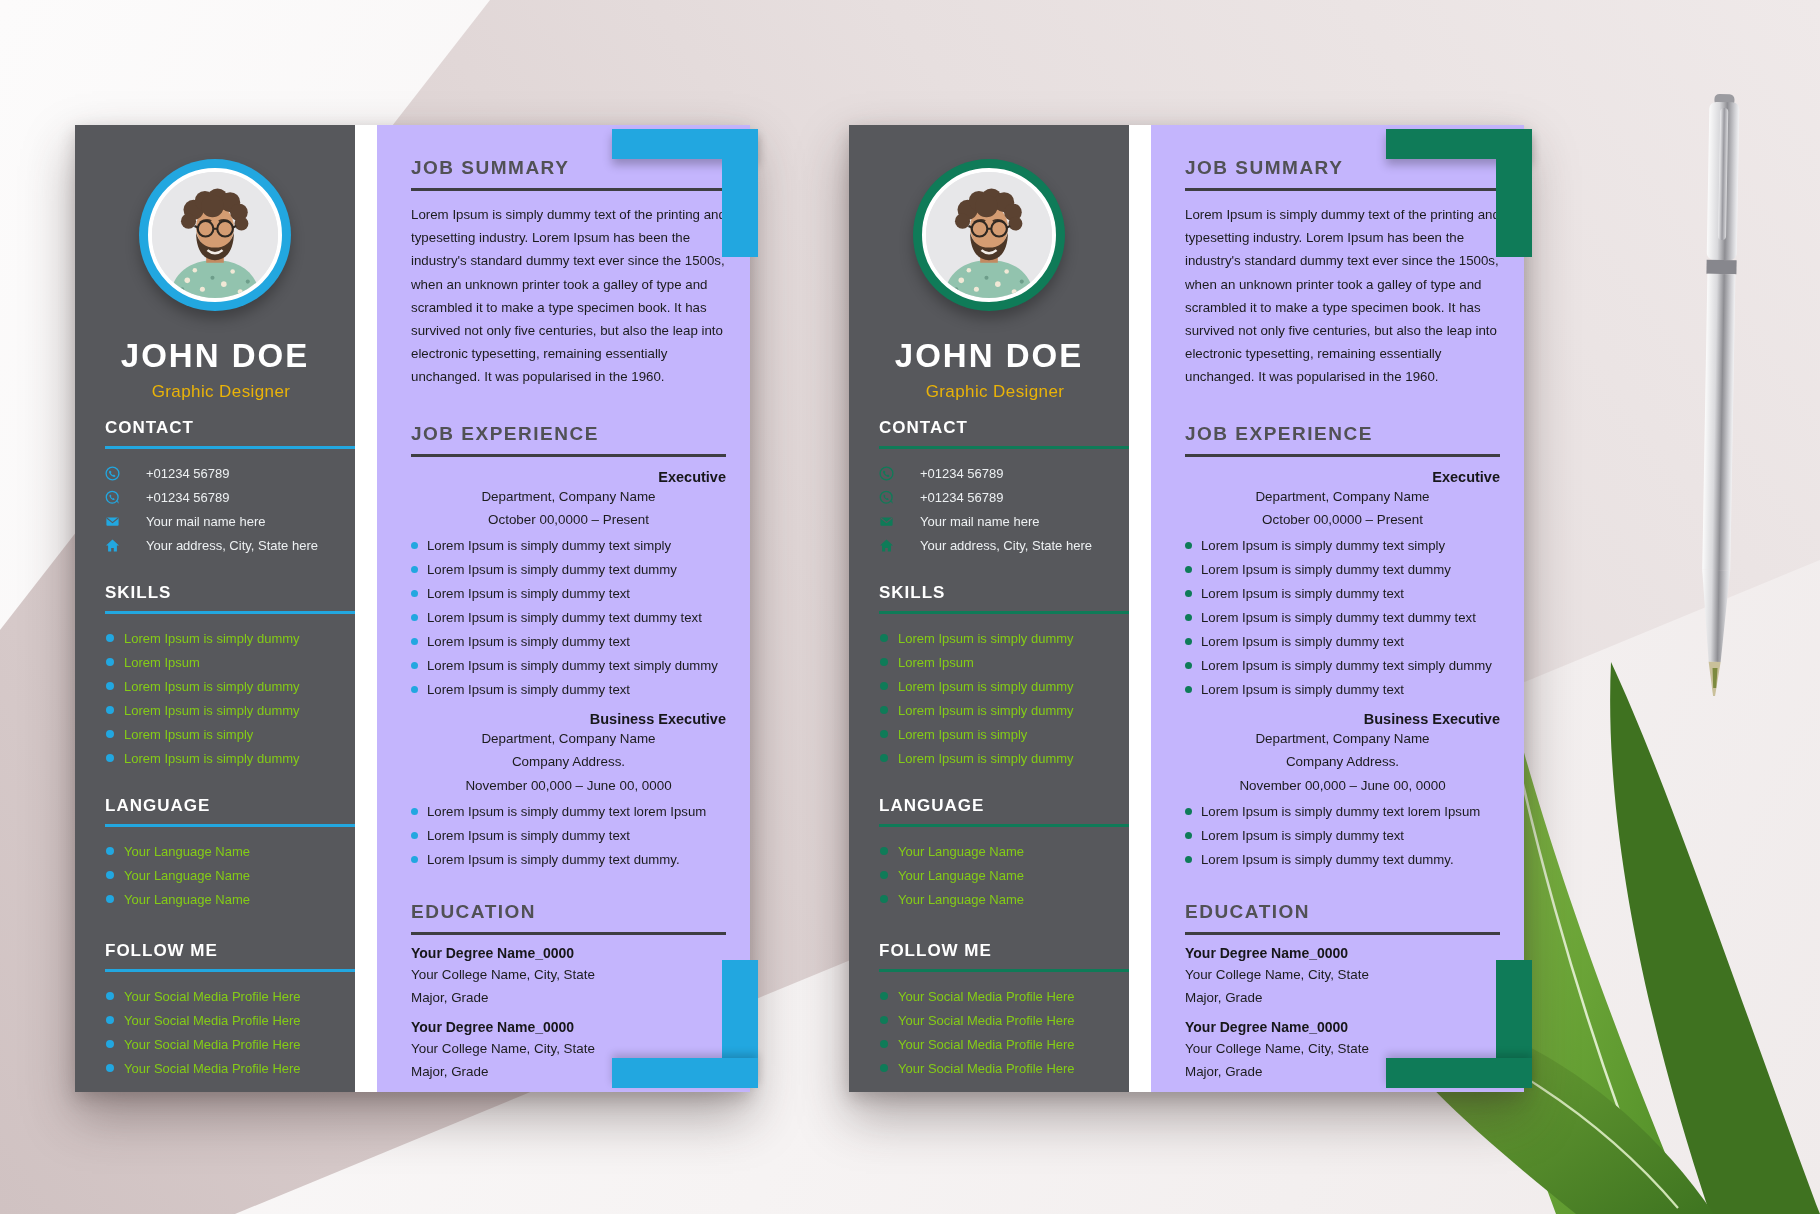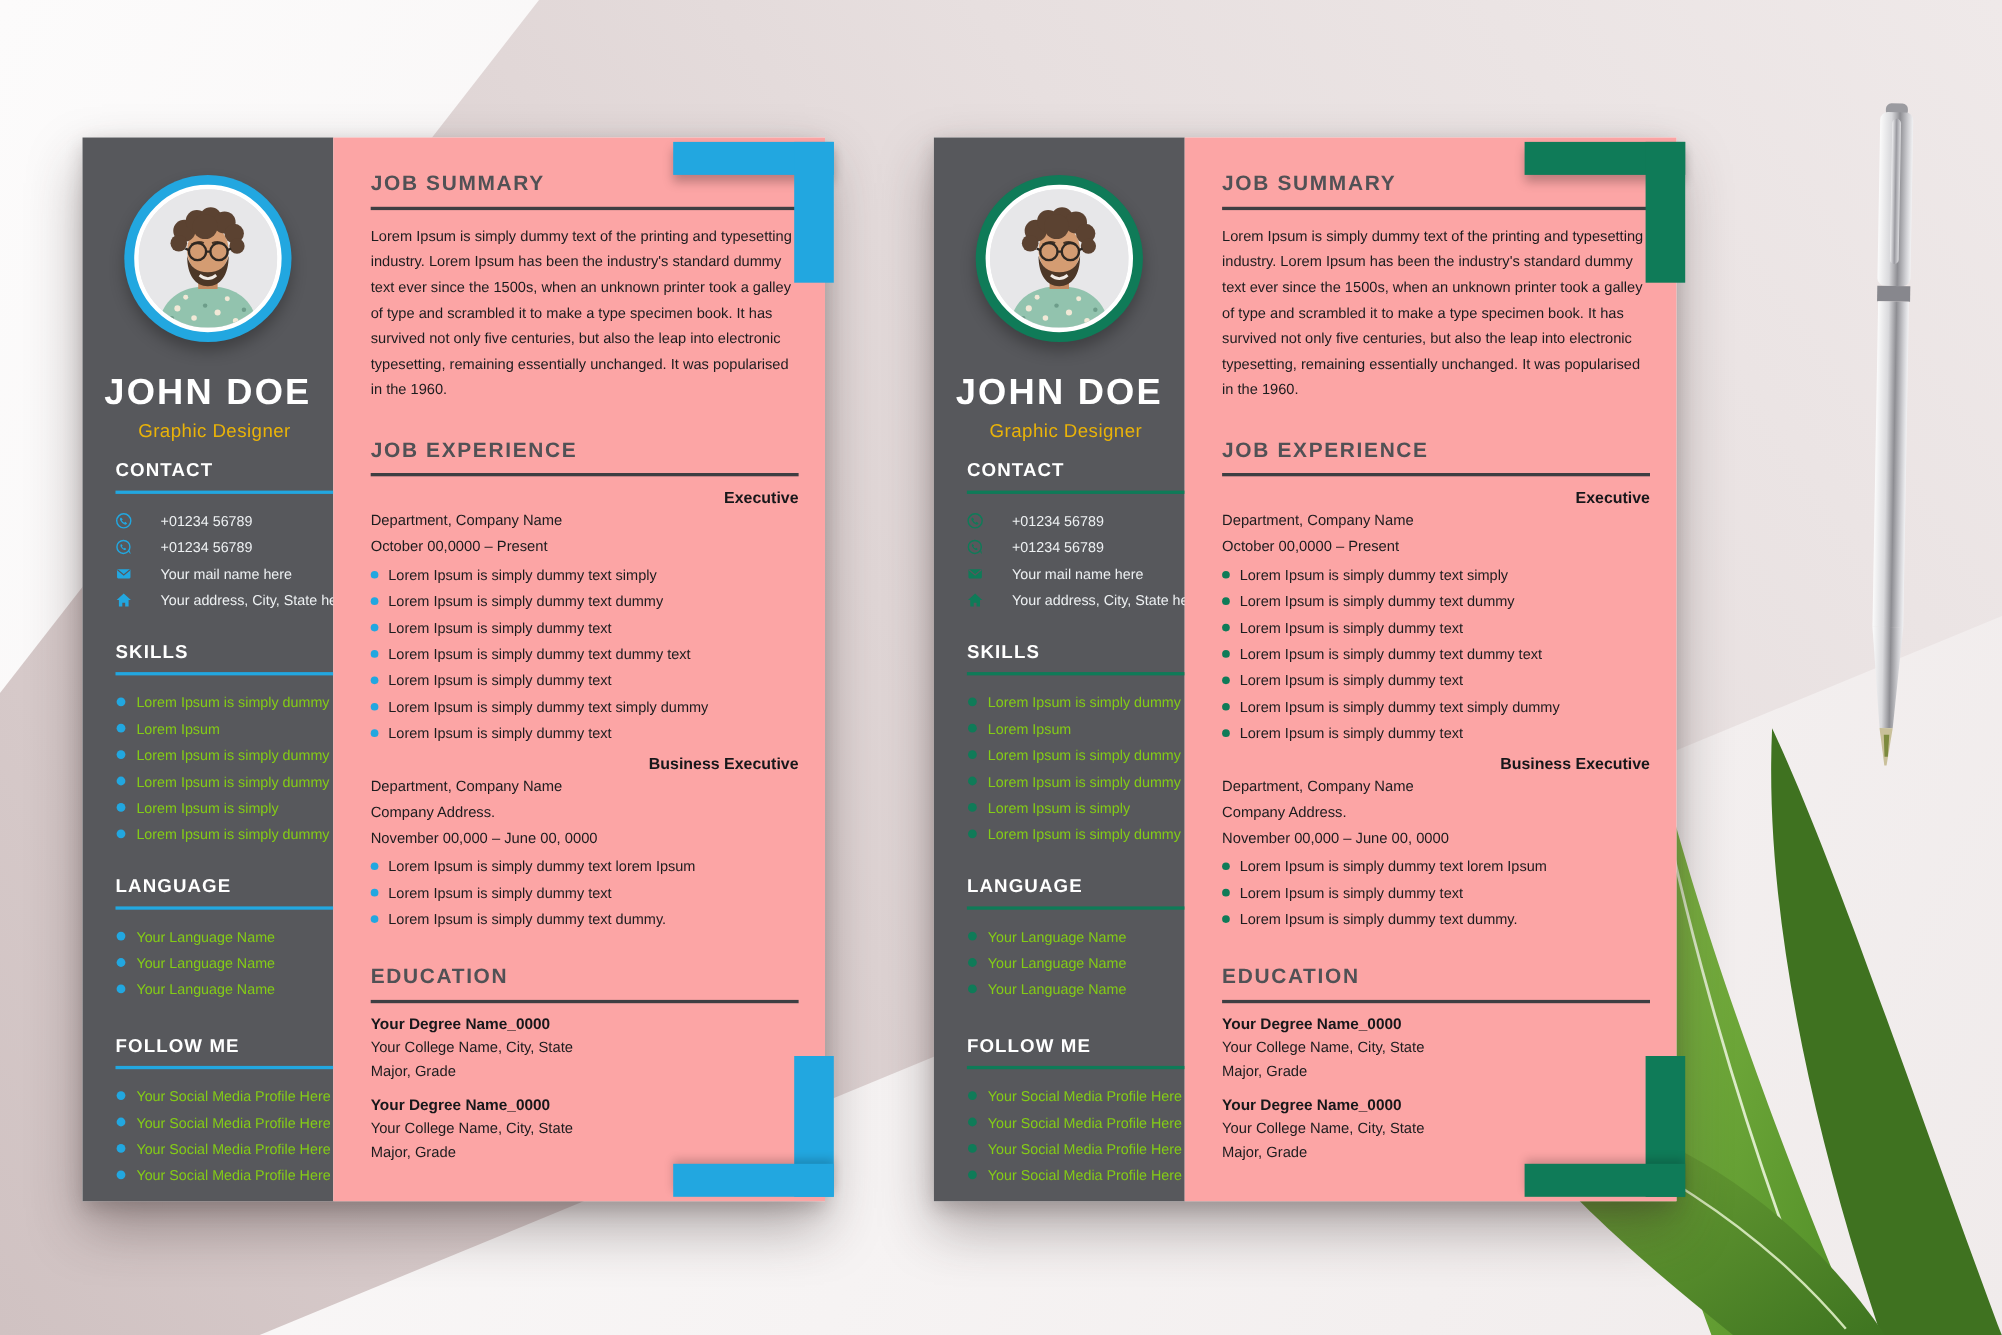--- a/index.html
+++ b/index.html
@@ -14,21 +14,21 @@
     box-shadow:0 24px 48px rgba(55,40,40,.38),0 6px 16px rgba(55,40,40,.22);z-index:2;}
   #page-left{left:75px;top:125px;}
   #page-right{left:849px;top:125px;}
   
   .brk{position:absolute;background:var(--accent);z-index:4;}
   .brk-top-h{top:4px;right:-8px;width:146px;height:30px;box-shadow:0 6px 9px rgba(0,0,0,.25);}
   .brk-top-v{top:4px;right:-8px;width:36px;height:128px;}
   .brk-bot-v{bottom:4px;right:-8px;width:36px;height:128px;}
   .brk-bot-h{bottom:4px;right:-8px;width:146px;height:30px;box-shadow:0 -4px 8px rgba(0,0,0,.18);}
   
-  .sidebar{width:228px;flex:none;background:#57585c;color:#fff;padding-top:34px;
+  .sidebar{width:280px;flex:none;background:#57585c;color:#fff;padding-top:34px;
     display:flex;flex-direction:column;position:relative;z-index:3;}
   .photo-ring{width:152px;height:152px;border-radius:50%;background:var(--accent);
     margin:0 auto;display:flex;align-items:center;justify-content:center;
     box-shadow:0 8px 14px rgba(0,0,0,.28);}
   .photo{width:126px;height:126px;border-radius:50%;border:4px solid #fff;overflow:hidden;background:#e7e7e9;}
   .photo svg{display:block;width:100%;height:100%;}
   .name{margin-top:26px;text-align:center;font-size:33px;font-weight:bold;letter-spacing:2px;color:#fff;}
   .role-sub{margin-top:7px;text-align:center;font-size:17px;color:#eab308;letter-spacing:.4px;padding-left:12px;}
   .side-sec h2{font-size:17px;font-weight:bold;letter-spacing:1px;color:#fff;margin:0 0 0 30px;}
   .side-rule{height:3px;background:var(--accent);margin:8px 0 0 30px;}
@@ -39,29 +39,29 @@
   .c-rows{margin-top:12px;}
   .c-row{display:flex;align-items:center;gap:26px;padding-left:30px;height:24px;}
   .c-icon{width:15px;height:15px;flex:none;color:var(--accent);}
   .c-icon svg{display:block;width:100%;height:100%;}
   .c-text{font-size:13px;color:#edf0f2;white-space:nowrap;}
   .side-list{list-style:none;margin:12px 0 0;padding:0;}
   .side-list li{display:flex;align-items:center;gap:10px;padding-left:31px;height:24px;}
   .dot{width:8px;height:8px;border-radius:50%;background:var(--accent);flex:none;}
   .side-list .li-text{font-size:13px;color:#84cc16;white-space:nowrap;}
   
-  .content{flex:1;padding:32px 24px 0 34px;position:relative;z-index:3;background:#fca5a5;}
+  .content{flex:1;padding:32px 24px 0 34px;position:relative;z-index:3;background:#c4b5fd;margin-left:22px;}
   .main-sec h2{font-size:19px;font-weight:bold;letter-spacing:1.5px;color:#515155;margin:0;}
   .main-rule{height:3px;background:#3e3e42;margin-top:9px;}
   .sec-summary p{margin:12px 0 0;font-size:13.3px;line-height:23.2px;color:#1c1c1e;}
   .sec-exp{margin-top:34px;}
   .job{margin-top:12px;}
   .job + .job{margin-top:9px;}
   .job h3{font-size:14.5px;font-weight:bold;color:#17171a;margin:0;text-align:right;}
-  .jline{font-size:13.4px;line-height:23.5px;color:#1c1c1e;}
+  .jline{font-size:13.4px;line-height:23.5px;color:#1c1c1e;text-align:center;}
   .blist{list-style:none;margin:2px 0 0;padding:0;}
   .blist li{display:flex;align-items:center;gap:9px;height:24px;}
   .bdot{width:7px;height:7px;border-radius:50%;background:var(--accent);flex:none;}
   .blist .li-text{font-size:13.2px;color:#1c1c1e;white-space:nowrap;}
   .sec-edu{margin-top:30px;}
   .edu-entry .deg{font-size:14px;font-weight:bold;color:#17171a;margin-top:7px;line-height:22px;}
   .edu-entry:first-of-type .deg{margin-top:13px;}
   .eline{font-size:13.4px;line-height:22.5px;color:#1c1c1e;}
   
   .pen{position:absolute;left:1686px;top:92px;width:66px;height:640px;z-index:1;transform:rotate(1deg);}

